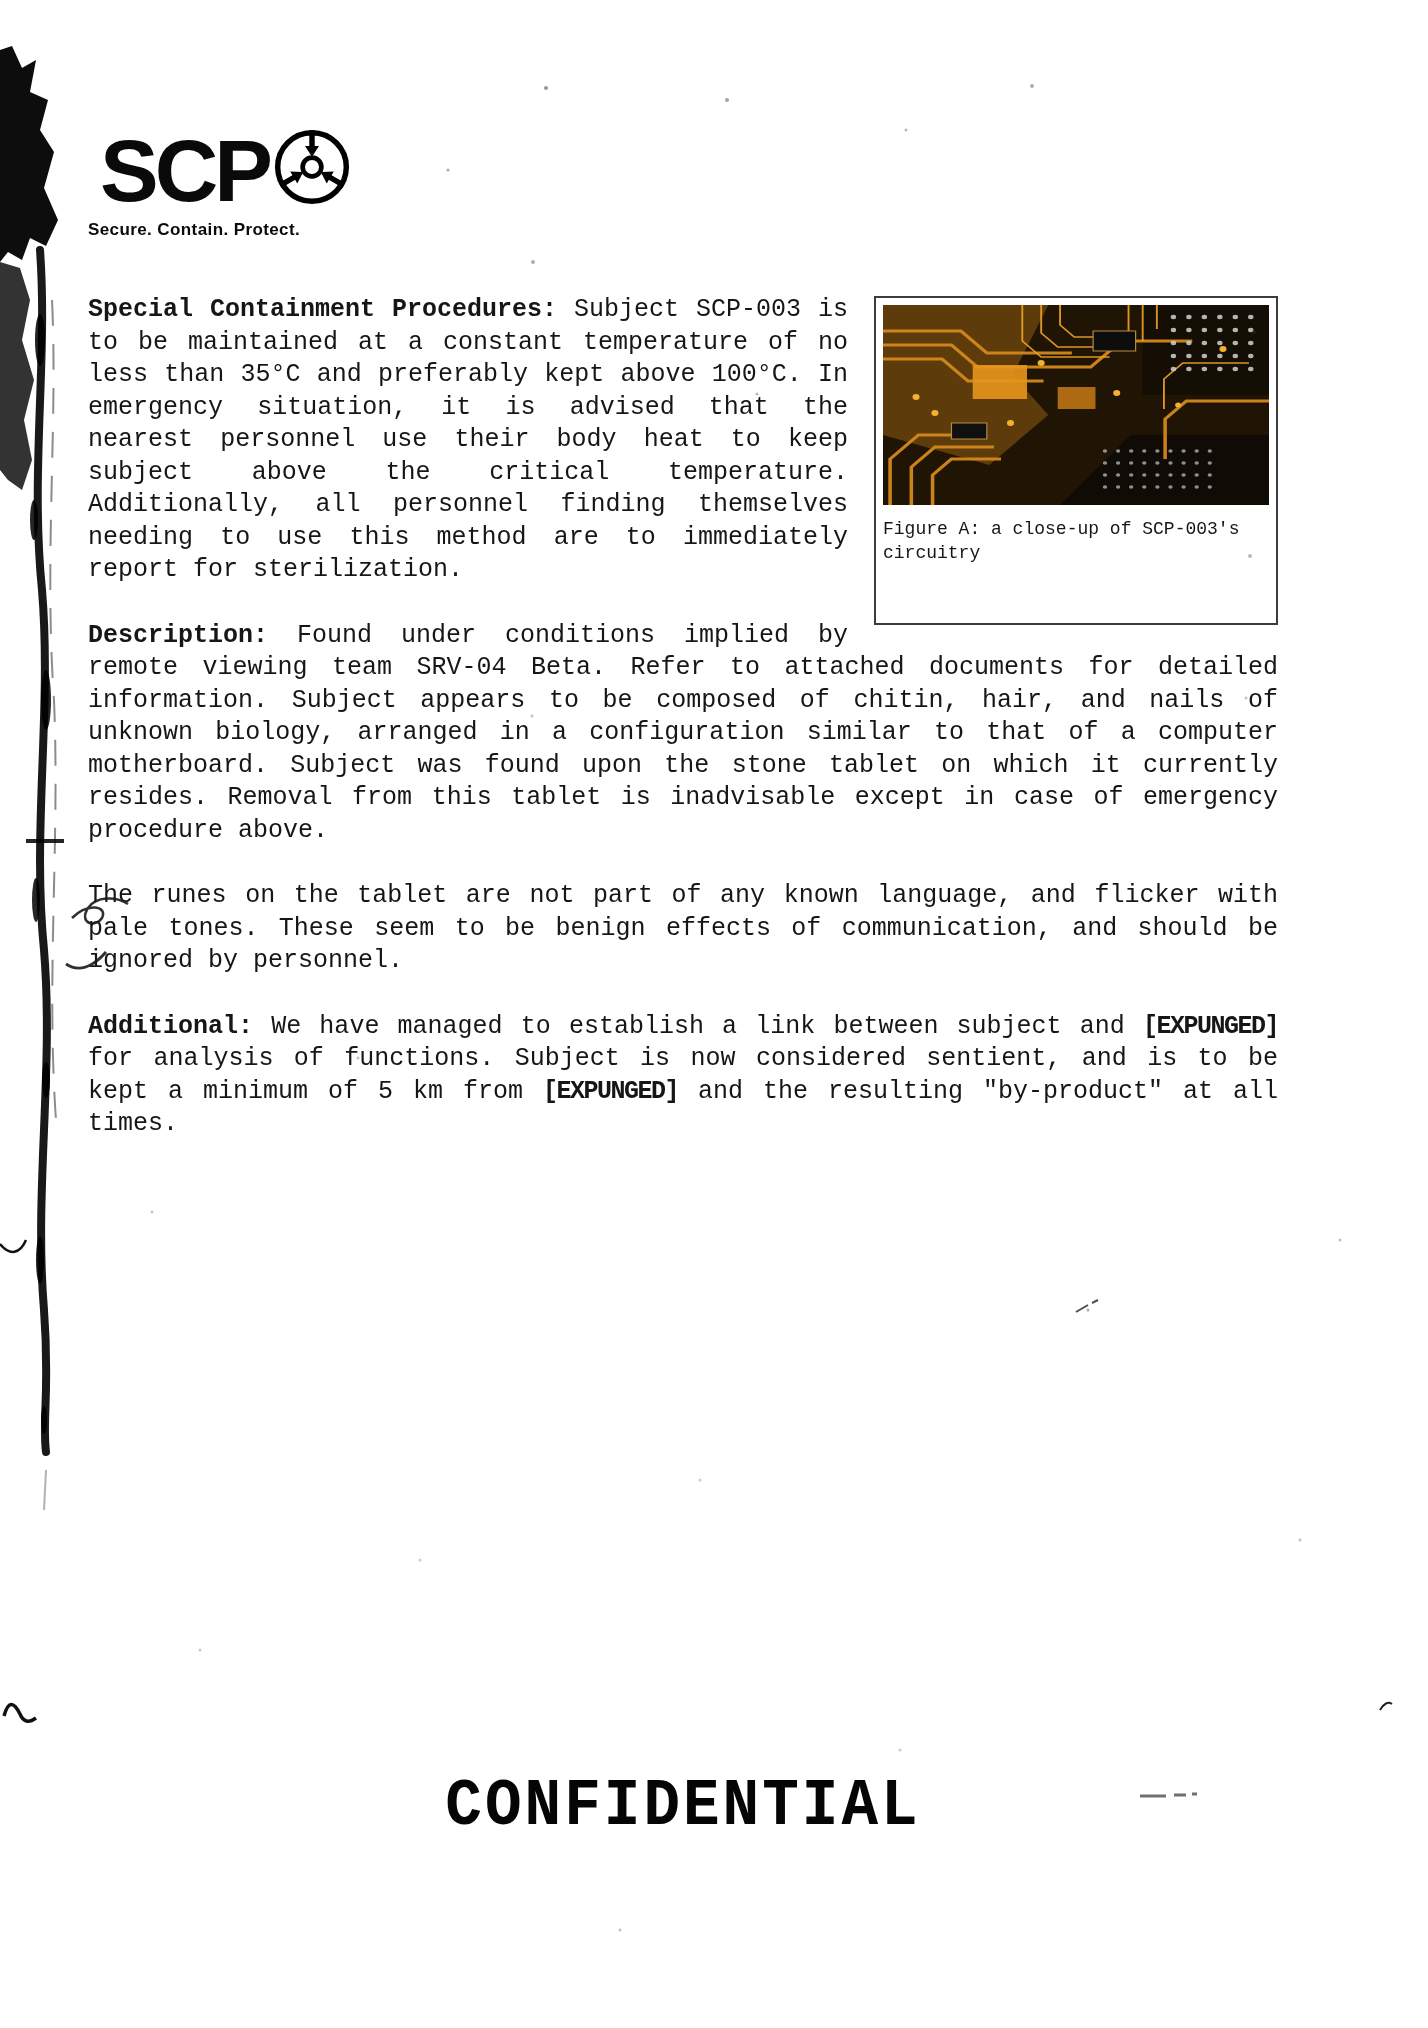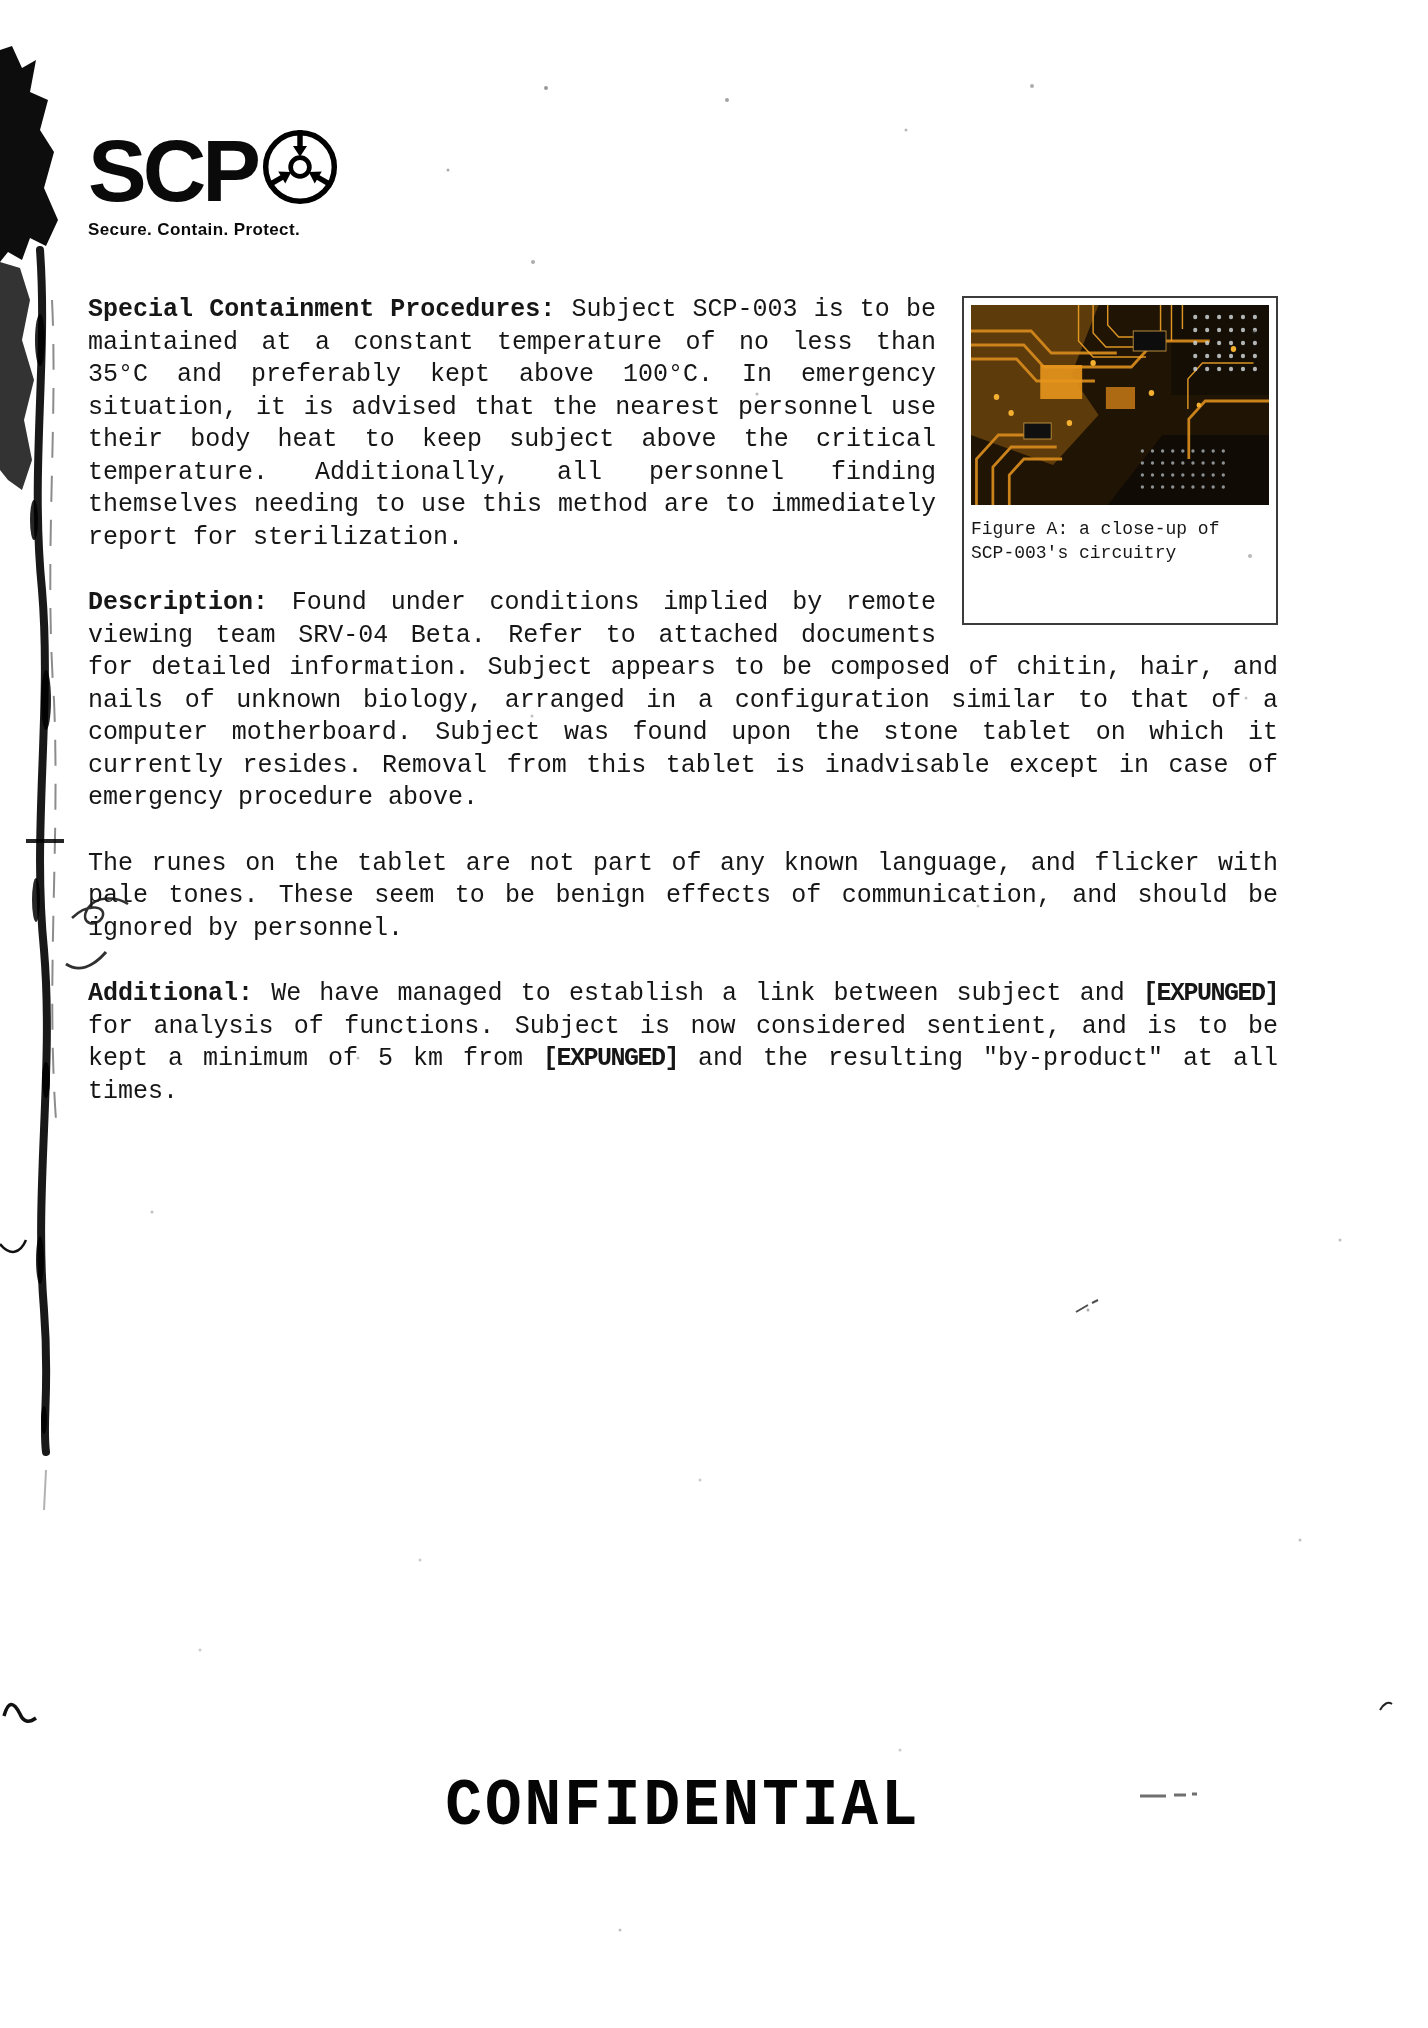--- a/index.html
+++ b/index.html
@@ -4,37 +4,37 @@
 <style>
   * { margin:0; padding:0; box-sizing:border-box; }
   html,body { background:#ffffff; }
   .page {
     position:relative; width:1428px; height:2028px; background:var(--paper,#ffffff);
     overflow:hidden; font-family:"Liberation Mono","DejaVu Sans Mono",monospace;
     color:var(--ink,#161616);
   }
   .artifacts { position:absolute; left:0; top:0; width:1428px; height:2028px; pointer-events:none; z-index:6; }
   .logo-block { position:relative; z-index:2; padding-top:136px; margin-left:88px; }
-  .logo-row { display:flex; align-items:center; }
+  .logo-row { display:flex; align-items:center;margin-left:12px; }
   .logo-scp {
     font-family:"Liberation Sans",sans-serif; font-weight:bold; font-size:88px;
     line-height:0.78; letter-spacing:-4px; color:#0a0a0a;
   }
   .logo-mark { width:78px; height:78px; margin-left:4px; margin-top:-8px; }
   .logo-tagline {
     font-family:Liberation Sans, sans-serif; font-weight:bold; font-size:17px;
     margin-top:14px; letter-spacing:0.4px; color:#0a0a0a;
   }
   .content-main { position:relative; z-index:2; margin:54px 150px 0 88px; }
   .para { font-size:25px; line-height:32.5px; text-align:justify; margin-bottom:33px; }
   .bold { font-weight:bold; }
   .expunged { font-weight:bold; letter-spacing:-1.5px; }
   .redacted { display:inline-block; width:58px; height:23px; background:#000; vertical-align:-3px; margin:0 1px; }
   .figure-box {
-    float:right; width:316px; border:2px solid #3c3c3c; background:#fff;
+    float:right; width:404px; border:2px solid #3c3c3c; background:#fff;
     padding:7px 7px 58px 7px; margin:2px 0 18px 26px;
   }
   .figure-image { width:100%; height:200px; background:#1a1106; }
   .figure-image svg { display:block; width:100%; height:100%; }
   .figure-caption { font-size:18px; line-height:24px; margin-top:12px; text-align:left; }
   .confidential {
     position:absolute; z-index:3; left:88px; right:150px; top:1772px; text-align:center;
     font-weight:bold; font-size:61px; letter-spacing:3px; transform:scaleY(1.08); color:#050505;
   }
 </style>

